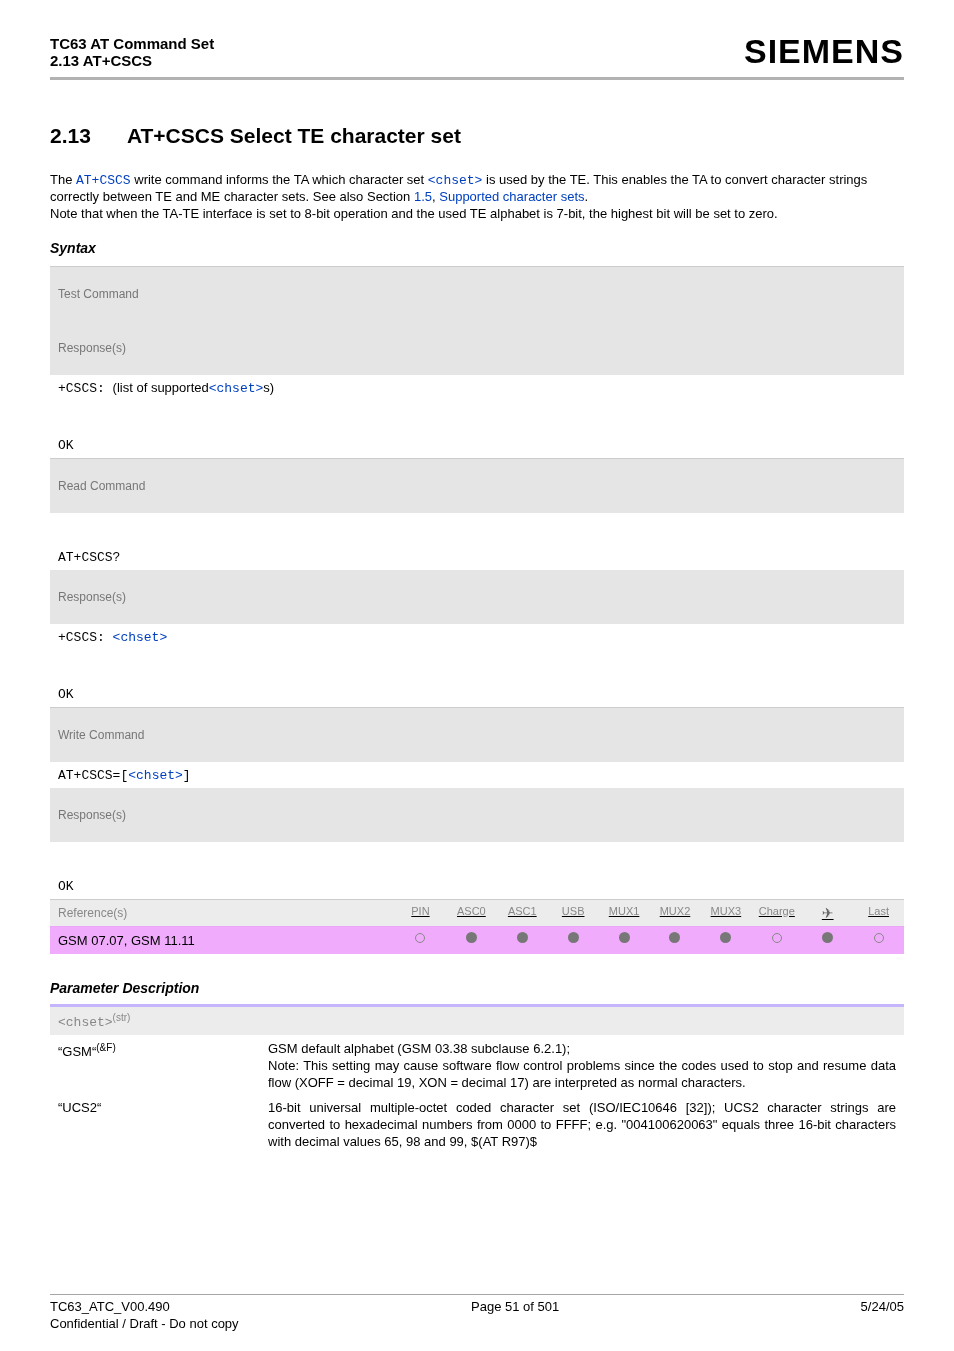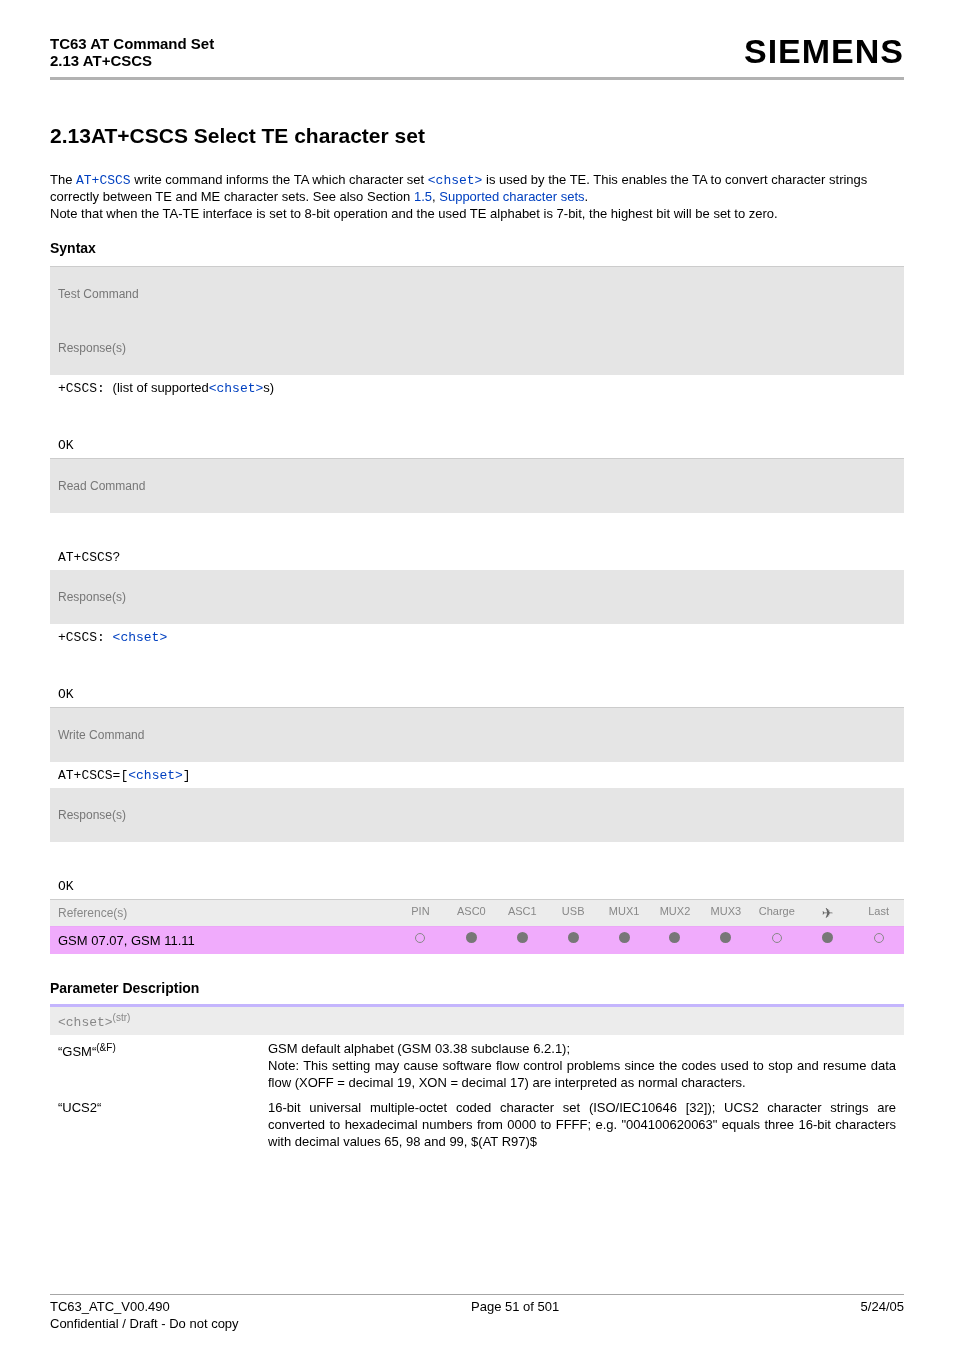--- a/index.html
+++ b/index.html
@@ -29,33 +29,35 @@
   }
   hr.top-rule {
     margin-top: 6px;
     border: none;
     border-top: 3px solid #888;
     opacity: 0.65;
   }
   .section-num-title {
     margin-top: 44px;
     display: flex;
+    gap: 36px;
     font-weight: bold;
     font-size: 21px;
     color: #000;
   }
   .intro-para {
     margin-top: 24px;
     font-size: 13px;
     line-height: 1.25;
   }
   .mono { font-family: "Courier New", monospace; font-size: 13px; margin-top: 32px; }
   .blue-link { color: #0040c0; }
   .section-label {
     font-weight: bold;
+    font-style: italic;
     margin-top: 18px;
     font-size: 14px;
   }
   .syntax-box {
     margin-top: 10px;
     width: 100%;
   }
   .syntax-block {
     border-top: 1px solid #ccc;
   }
@@ -77,20 +79,21 @@
     align-items: center;
   }
   .ref-left {
     flex: 0 0 345px;
     padding: 5px 8px;
     color: #888;
   }
   .ref-cols {
     display: flex;
     flex: 1;
+    text-decoration: underline;
   }
   .ref-col {
     flex: 1;
     text-align: center;
     font-size: 11px;
     color: #888;
     padding: 5px 1px;
   }
   .ref-data-row {
     display: flex;

